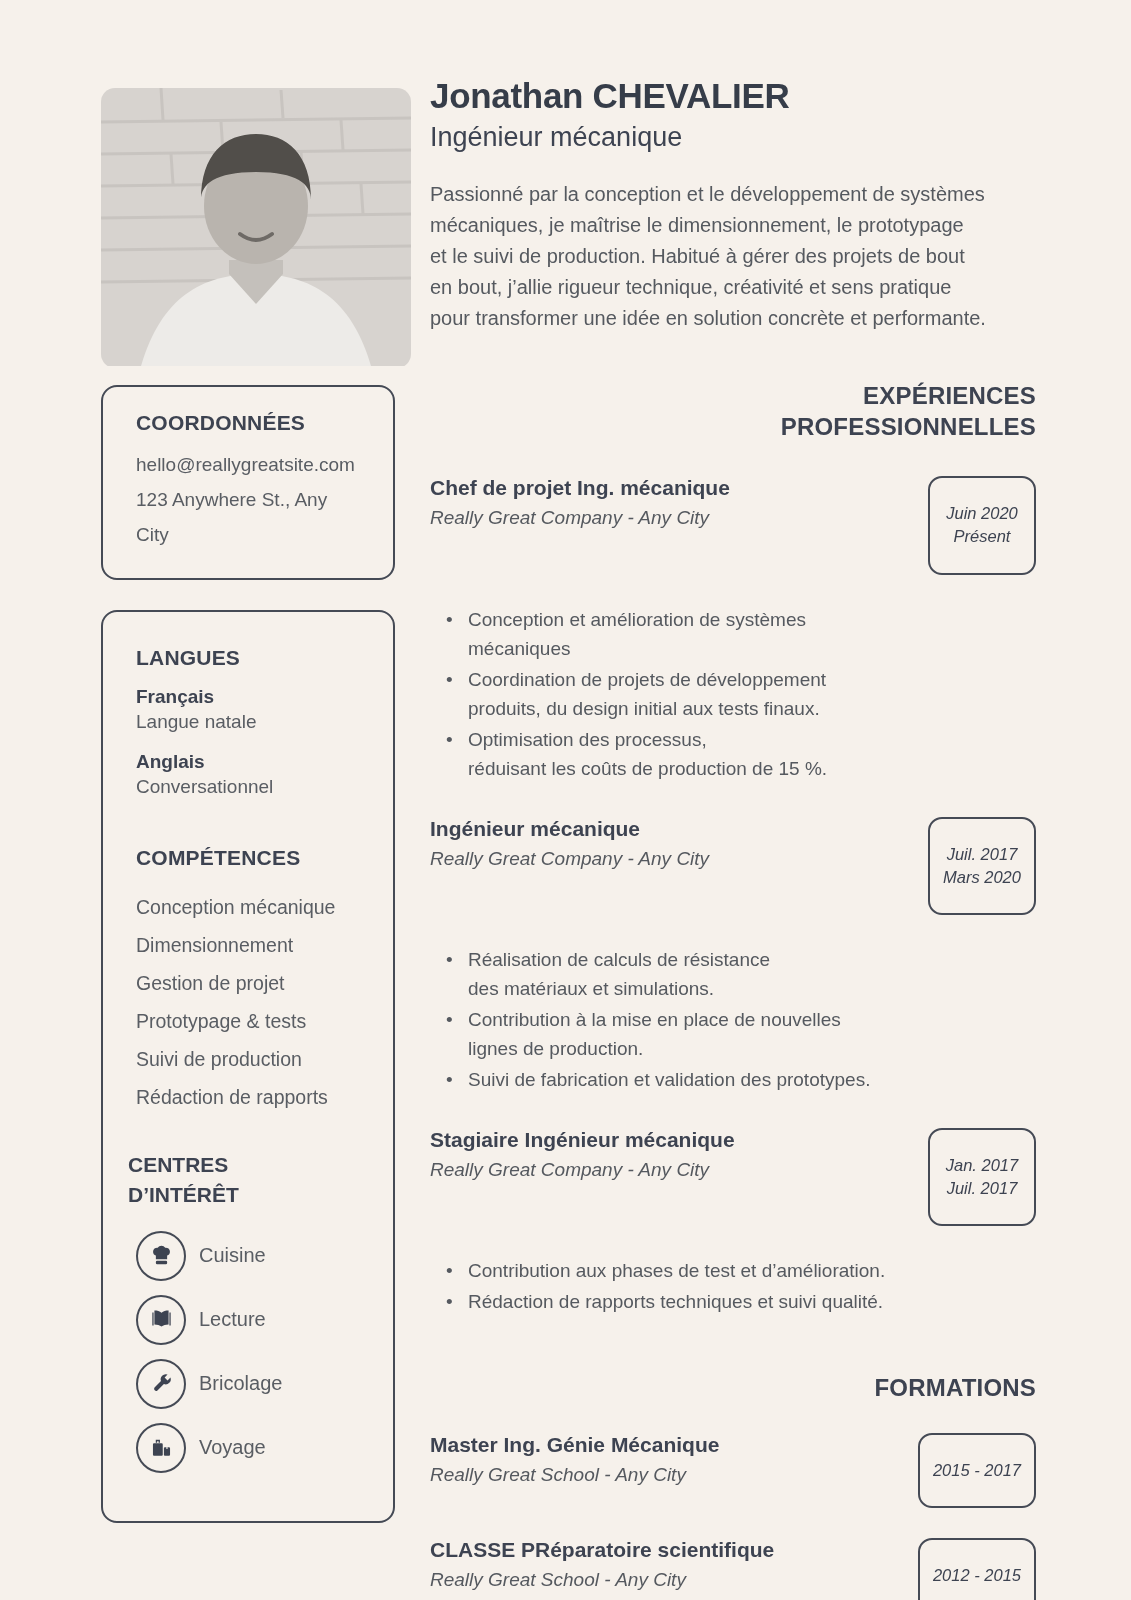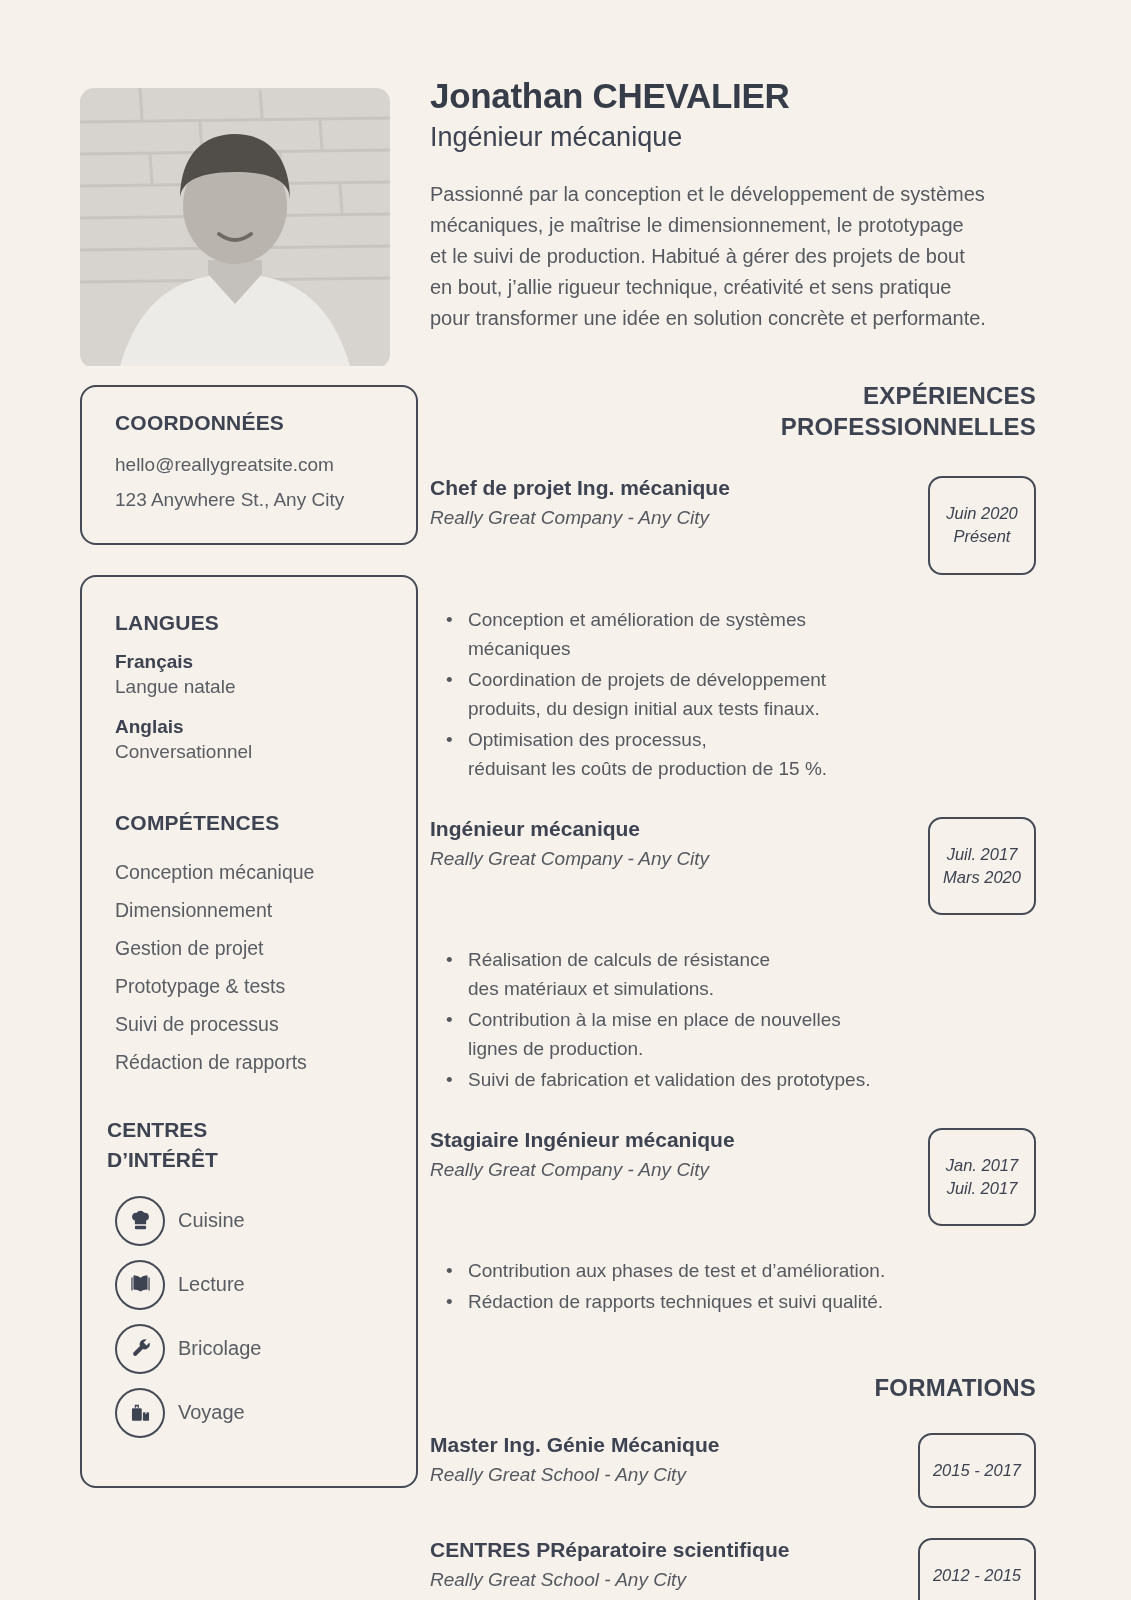--- a/index.html
+++ b/index.html
@@ -1,21 +1,21 @@
 <!DOCTYPE html>
 <html><head>
 <meta charset="utf-8">
 <style>
   html,body{margin:0;padding:0;}
   body{background:#e8e4de;font-family:"Liberation Sans","DejaVu Sans",sans-serif;}
   .page{position:relative;width:1131px;height:1600px;background:#f6f1eb;margin:0 auto;overflow:hidden;color:#3d4351;}
   .ml{white-space:pre-line;}
 
   
-  .left-col{position:absolute;left:80px;top:88px;width:338px;}
+  .left-col{position:absolute;left:101px;top:88px;width:294px;}
   .photo{width:310px;height:280px;border-radius:14px;overflow:hidden;display:block;}
   .card{border:2px solid #454a55;border-radius:16px;background:#f6f1eb;}
   .contact-card{margin-top:17px;padding:24px 33px 26px;}
   .side-heading{font-size:21px;font-weight:700;letter-spacing:.2px;color:#3d4351;margin:0 0 12px;}
   .contact-item{font-size:19px;color:#595d63;line-height:35px;}
   .info-card{margin-top:30px;padding:34px 33px 34px;}
   .lang-name{font-size:19px;font-weight:700;color:#3d4351;margin-top:16px;}
   .lang-level{font-size:19px;color:#595d63;line-height:27px;}
   .skills{margin:18px 0 34px;}
   .skill{font-size:19.5px;color:#595d63;line-height:38px;}
@@ -96,21 +96,21 @@
         <div class="lang-level">Conversationnel</div>
       </div>
 
       <div class="gap-lang"></div>
       <div class="side-heading" style="margin-top:36px;">COMPÉTENCES</div>
       <div class="skills">
         <div class="skill">Conception mécanique</div>
         <div class="skill">Dimensionnement</div>
         <div class="skill">Gestion de projet</div>
         <div class="skill">Prototypage &amp; tests</div>
-        <div class="skill">Suivi de processus</div>
+        <div class="skill">Suivi de production</div>
         <div class="skill">Rédaction de rapports</div>
       </div>
 
       <div class="interests-heading ml">CENTRES
 D’INTÉRÊT</div>
 
       <div class="interest-row">
         <span class="interest-circle">
           <svg viewBox="0 0 24 24">
               <path d="M12 2.6c-1.5 0-2.9.75-3.6 1.9a3.9 3.9 0 0 0-4.5 3.85 3.9 3.9 0 0 0 2.7 3.7v3.55h10.8v-3.55a3.9 3.9 0 0 0 2.7-3.7 3.9 3.9 0 0 0-4.5-3.85A4.35 4.35 0 0 0 12 2.6z"></path>
@@ -225,21 +225,21 @@
           <div class="job-title">Master Ing. Génie Mécanique</div>
           <div class="job-company">Really Great School - Any City</div>
         </div>
         <div class="badge">2015 - 2017</div>
       </div>
     </div>
 
     <div class="edu">
       <div class="job-head">
         <div class="job-titles">
-          <div class="job-title">CENTRES PRéparatoire scientifique</div>
+          <div class="job-title">CLASSE PRéparatoire scientifique</div>
           <div class="job-company">Really Great School - Any City</div>
         </div>
         <div class="badge">2012 - 2015</div>
       </div>
     </div>
 
   </div>
 </div>
 
 </body></html>

